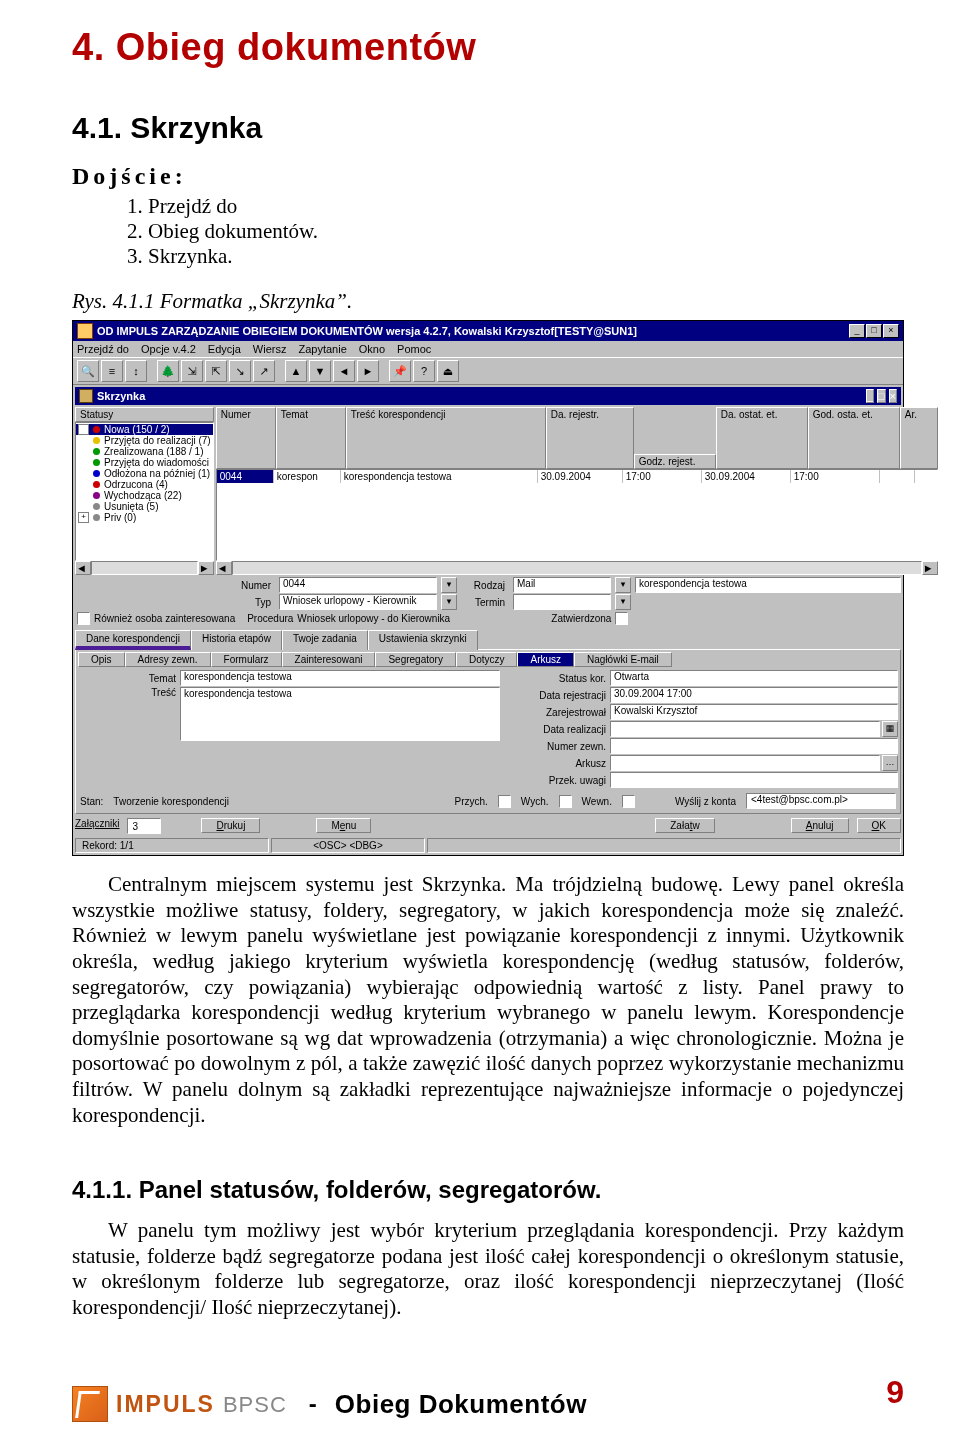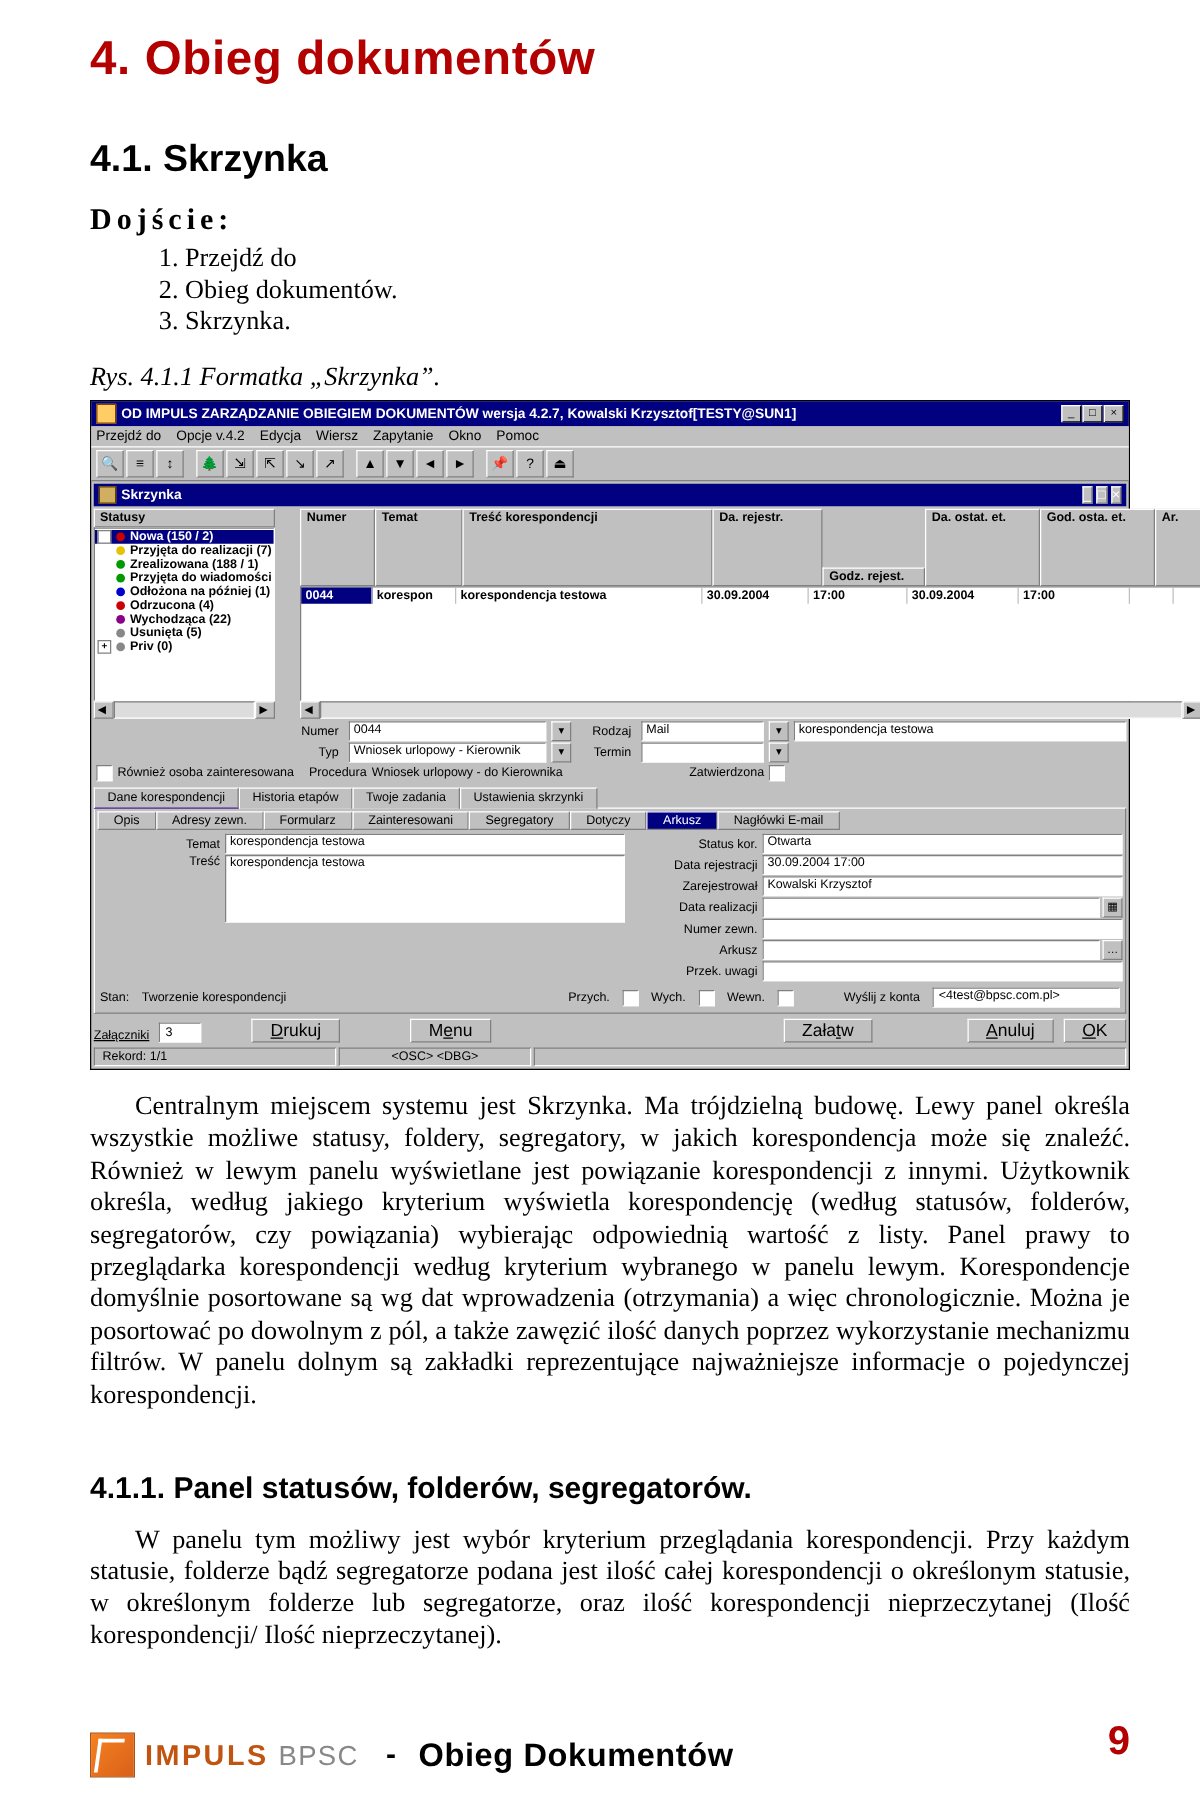--- a/index.html
+++ b/index.html
@@ -92,21 +92,21 @@
   .menubar { background:#c0c0c0; padding:2px 4px; display:flex; gap:12px; font-size:11px; }
 
   .toolbar { background:#c0c0c0; padding:2px 4px; display:flex; gap:2px; border-top:1px solid #fff; border-bottom:1px solid #808080; }
   .toolbar .tbtn { width:20px; height:20px; display:flex; align-items:center; justify-content:center; font-size:11px; }
   .toolbar .sep { width:6px; }
 
   .inner-titlebar { background:#000080; color:#fff; padding:2px 4px; display:flex; align-items:center; justify-content:space-between; margin:2px; }
   .inner-titlebar .ttl { font-weight:bold; font-size:11px; display:flex; align-items:center; gap:4px; }
   .inner-titlebar .cube { width:12px; height:12px; background:#d0b060; border:1px solid #604000; }
 
-  .content-split { display:flex; margin:2px; gap:20px;font-weight:bold; }
+  .content-split { display:flex; margin:2px; gap:2px; }
   .left-tree { width:192px; }
   .tree-head, .grid-head { background:#c0c0c0; border:1px solid #fff; border-right-color:#808080; border-bottom-color:#808080; padding:1px 4px; font-size:10px; }
   .tree-body { background:#fff; border:1px solid #808080; border-right-color:#fff; border-bottom-color:#fff; height:135px; overflow:hidden; padding:1px 0; }
   .tree-body .node { display:flex; align-items:center; gap:3px; padding:0 2px; font-size:10px; white-space:nowrap; }
   .tree-body .node.sel { background:#000080; color:#fff; }
   .tree-body .exp { width:9px; height:9px; border:1px solid #808080; font-size:8px; line-height:7px; text-align:center; background:#fff; }
   .tree-body .spacer { width:11px; display:inline-block; }
   .bullet { width:9px; height:9px; display:inline-flex; align-items:center; justify-content:center; }
   .bullet.red::before { content:""; width:7px; height:7px; border-radius:50%; background:#c00; display:block; }
   .bullet.yellow::before { content:""; width:7px; height:7px; border-radius:50%; background:#e6c200; display:block; }
@@ -130,40 +130,40 @@
   .detail { margin:2px; }
   .detail-row { display:flex; align-items:center; gap:4px; font-size:10px; margin:1px 0; }
   .detail-row .lbl { text-align:right; padding-right:4px; }
   .detail-row .fld { background:#fff; border:1px solid #808080; border-right-color:#fff; border-bottom-color:#fff; height:14px; padding:0 3px; overflow:hidden; white-space:nowrap; }
   .detail-row .dd { width:14px; height:14px; text-align:center; line-height:12px; font-size:9px; }
   .chkline { display:flex; align-items:center; gap:4px; font-size:10px; margin:2px 2px; }
   .chkline .chk { width:11px; height:11px; background:#fff; border:1px solid #808080; border-right-color:#fff; border-bottom-color:#fff; }
 
   .tabs { display:flex; margin:4px 2px 0 2px; gap:0; }
   .tabs .tab { background:#c0c0c0; border:1px solid #fff; border-bottom:none; border-right-color:#808080; padding:2px 10px; font-size:10px; position:relative; top:1px; }
-  .tabs .tab.active { background:#c0c0c0; border-bottom:1px solid #4c1d95; z-index:2; }
+  .tabs .tab.active { background:#c0c0c0; border-bottom:4px solid #4c1d95; z-index:2; }
   .tab-panel { margin:0 2px 2px 2px; border:1px solid #fff; border-right-color:#808080; border-bottom-color:#808080; padding:2px; }
 
   .subtabs { display:flex; gap:0; margin-bottom:2px; }
   .subtabs .stab { background:#c0c0c0; border:1px solid #fff; border-right-color:#808080; border-bottom-color:#808080; padding:1px 12px; font-size:10px; }
   .subtabs .stab.hot { background:#000080; color:#fff; }
 
   .form-grid { display:flex; gap:8px; }
   .form-left { flex:1; }
   .form-right { width:390px; }
   .form-row { display:flex; align-items:center; font-size:10px; margin:1px 0; }
   .form-row .flbl { width:98px; text-align:right; padding-right:4px; }
   .form-row .ffld { flex:1; background:#fff; border:1px solid #808080; border-right-color:#fff; border-bottom-color:#fff; height:14px; padding:0 3px; white-space:nowrap; overflow:hidden; }
   .form-row .ffld.tall { height:52px; }
   .form-row .mini { width:14px; height:14px; text-align:center; line-height:12px; font-size:9px; margin-left:2px; }
 
-  .action-row { display:flex; align-items:flex-end; gap:8px; margin:4px 2px; font-size:10px; }
+  .action-row { display:flex; align-items:flex-start; gap:8px; margin:4px 2px; font-size:10px; }
   .action-row .seg-lbl { }
   .action-row .seg-val { background:#fff; border:1px solid #808080; border-right-color:#fff; border-bottom-color:#fff; padding:0 4px; height:14px; min-width:24px; display:flex; align-items:center; }
-  .action-row .abtn { padding:1px 14px; font-size:14px; }
+  .action-row .abtn { padding:1px 14px; font-size:10px; }
   .action-row .abtn u { text-decoration:underline; }
   .action-row .gap { flex:1; }
 
   .statusbar { display:flex; gap:2px; margin:2px; font-size:10px; }
   .statusbar .cell { border:1px solid #808080; border-right-color:#fff; border-bottom-color:#fff; padding:1px 6px; background:#c0c0c0; }
   .statusbar .cell.flex { flex:1; }
 
   .statebar { display:flex; align-items:center; gap:10px; font-size:10px; margin:4px 2px 2px 2px; }
   .statebar .chk { width:11px; height:11px; background:#fff; border:1px solid #808080; border-right-color:#fff; border-bottom-color:#fff; }
 </style>

